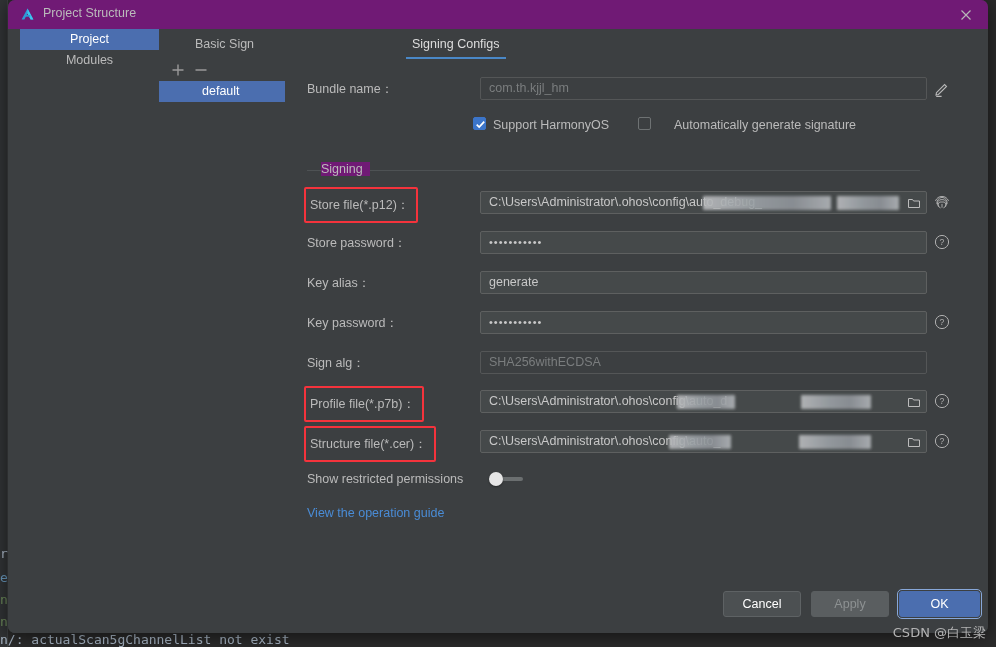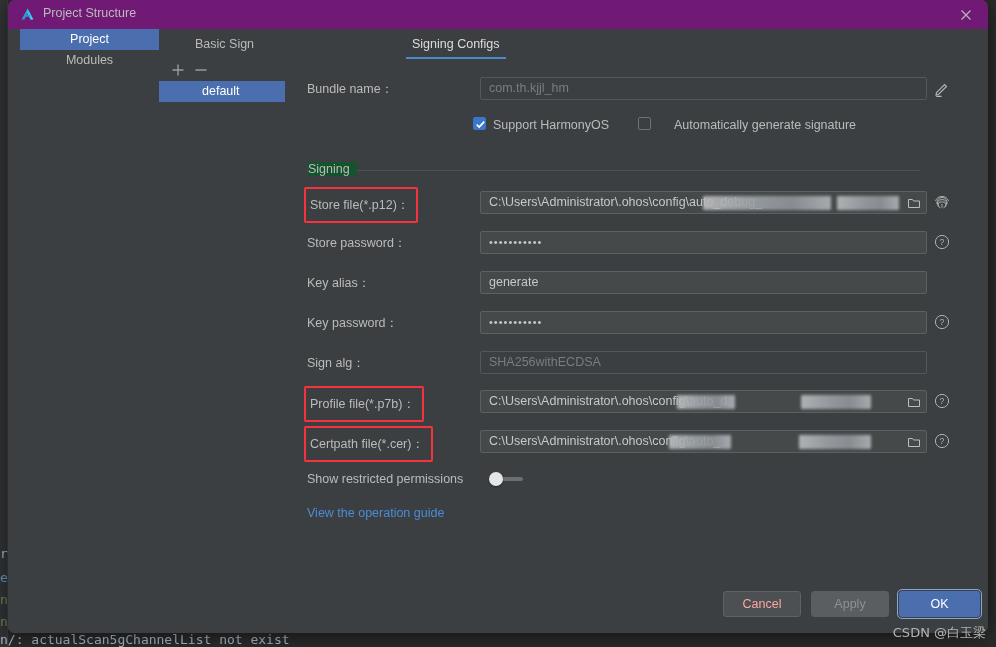--- a/index.html
+++ b/index.html
@@ -270,24 +270,24 @@
 
   
   .section {
     position: absolute;
     left: 22px;
     right: 68px;
     height: 16px;
   }
   .section-title {
     position: absolute;
-    left: 1px; top: 0;
+    left: 14px; top: 0;
     font-size: 12.5px;
     color: #bbbbbb;
-    background: #14532d;
+    background: #701a75;
     padding-right: 7px;
     z-index: 2;
   }
   .section-rule {
     position: absolute;
     left: 0; right: 0; top: 8px;
     height: 1px;
     background: #4e5254;
   }
 
@@ -356,21 +356,21 @@
     line-height: 24px;
     text-align: center;
     border-radius: 3px;
     cursor: pointer;
   }
   .btn.cancel {
     right: 187px;
     width: 78px;
     background: #4c5052;
     border: 1px solid #5e6264;
-    color: #fca5a5;
+    color: #ffffff;
   }
   .btn.apply {
     right: 99px;
     width: 78px;
     background: #5a5e60;
     border: 1px solid #5a5e60;
     color: #8d9192;
   }
   .btn.ok {
     right: 8px;
@@ -552,21 +552,21 @@
       </div>
       <span class="side-icon" style="top:2px;">
         <svg width="18" height="18" viewBox="0 0 18 18">
           <circle cx="9" cy="9" r="6.6" fill="none" stroke="#b0b0b0" stroke-width="1"></circle>
           <text x="9" y="12.4" font-size="8.6" fill="#b0b0b0" text-anchor="middle" font-family="Liberation Sans, sans-serif">?</text>
         </svg>
       </span>
     </div>
 
     <div class="row" style="top:371px;">
-      <span class="fieldlabel boxed">Certpath file(*.cer)：</span>
+      <span class="fieldlabel boxed">Structure file(*.cer)：</span>
       <div class="inputbox">
         <span>C:\Users\Administrator\.ohos\config\auto_</span>
         <span class="blurmask" style="left:188px; width:62px;"></span>
         <span class="blurmask" style="left:318px; width:72px;"></span>
         <span class="folder-icon">
           <svg width="14" height="14" viewBox="0 0 14 14">
             <path d="M1.5 3.5 H5.5 L6.6 5 H12.5 V11.5 H1.5 Z" fill="none" stroke="#bcbcbc" stroke-width="1"></path>
           </svg>
         </span>
       </div>

